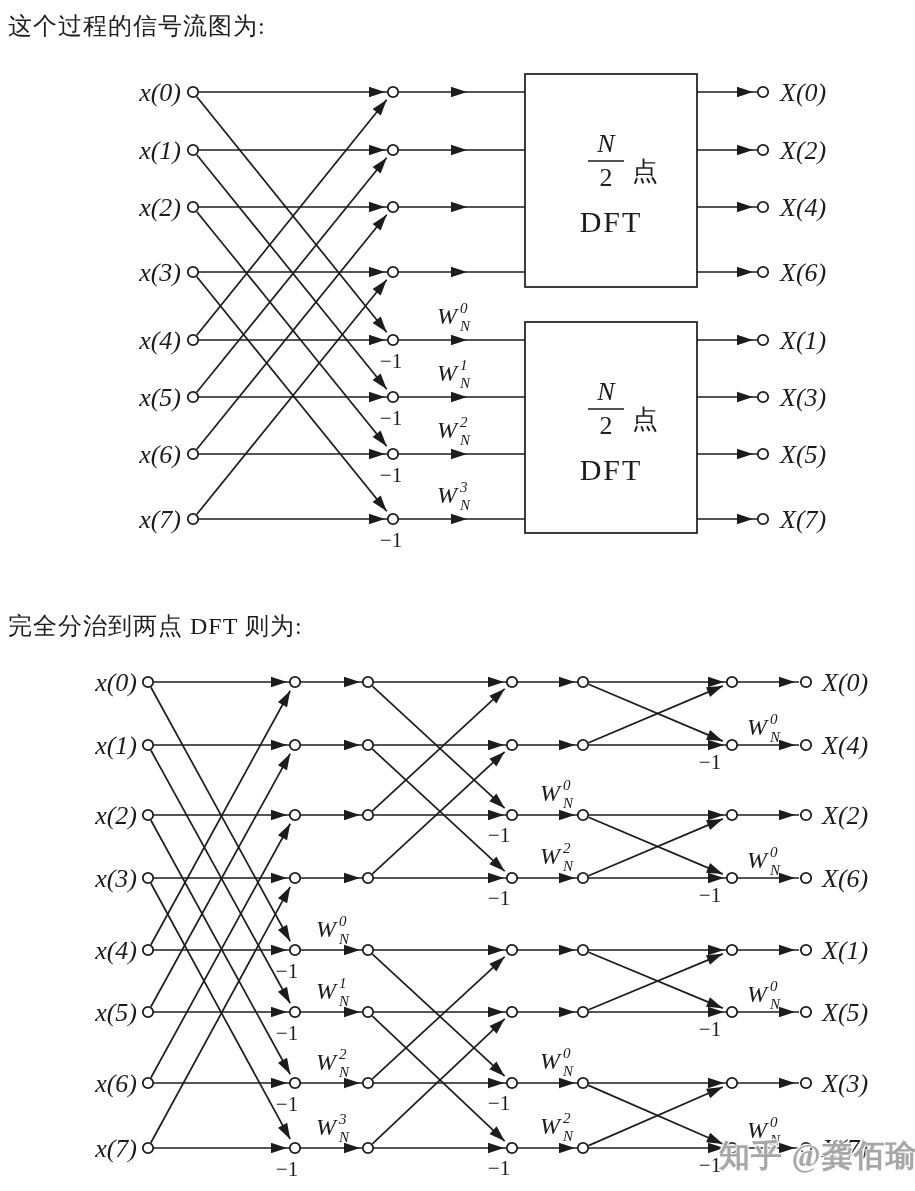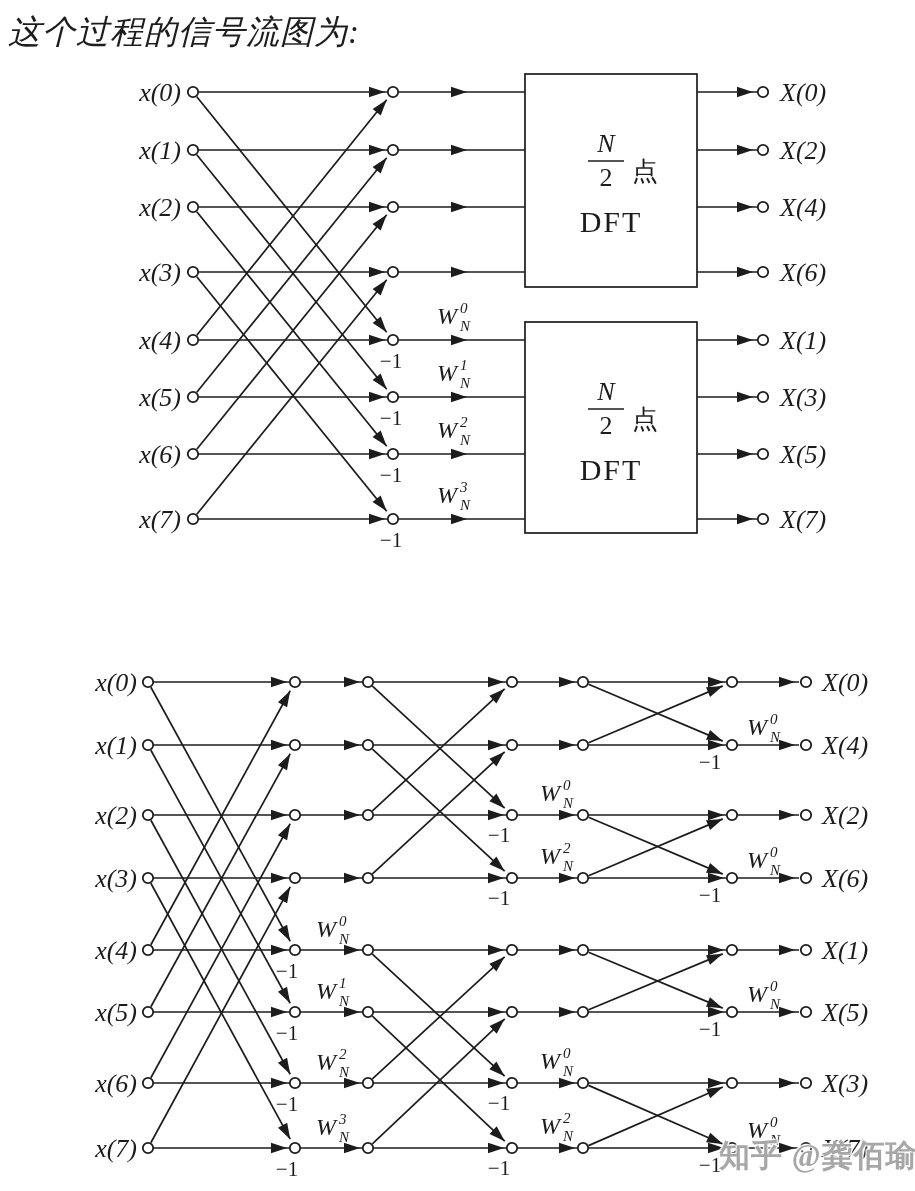--- a/index.html
+++ b/index.html
@@ -1,18 +1,18 @@
 <!DOCTYPE html>
 <html><head>
 <meta charset="utf-8">
 <style>
   html,body{margin:0;padding:0;background:#ffffff;}
   #page{position:relative;width:915px;height:1191px;background:#fff;overflow:hidden;
         font-family:"Liberation Serif","DejaVu Serif",serif;}
-  .title{position:absolute;left:8px;font-style:italic;font-size:33px;color:#1d1d1d;
+  .title{position:absolute;left:8px;font-size:24px;color:#1d1d1d;
          letter-spacing:1px;white-space:nowrap;}
   #title1{top:10px;}
   #title2{top:610px;}
   #wm{position:absolute;left:719px;top:1135px;font-size:31px;color:#a7a7a7;
       letter-spacing:1px;white-space:nowrap;font-weight:bold;
       text-shadow:0 0 2px #fff,0 0 2px #fff,1px 1px 1px #fff,-1px -1px 1px #fff;}
   svg{position:absolute;left:0;top:0;}
 </style>
 </head>
 <body>
@@ -446,14 +446,15 @@
         <text x="710" y="1036" font-size="21" text-anchor="middle" fill="#1c1c1c" font-family="&quot;Liberation Serif&quot;,&quot;DejaVu Serif&quot;,serif" font-style="normal" letter-spacing="0">−1</text>
         <g>
           <text x="747" y="1138" font-size="24" text-anchor="start" fill="#1c1c1c" font-family="&quot;Liberation Serif&quot;,&quot;DejaVu Serif&quot;,serif" font-style="italic" letter-spacing="0">W</text>
           <text x="770" y="1127" font-size="15" text-anchor="start" fill="#1c1c1c" font-family="&quot;Liberation Serif&quot;,&quot;DejaVu Serif&quot;,serif" font-style="italic" letter-spacing="0">0</text>
           <text x="770" y="1145" font-size="15" text-anchor="start" fill="#1c1c1c" font-family="&quot;Liberation Serif&quot;,&quot;DejaVu Serif&quot;,serif" font-style="italic" letter-spacing="0">N</text>
         </g>
         <text x="710" y="1172" font-size="21" text-anchor="middle" fill="#1c1c1c" font-family="&quot;Liberation Serif&quot;,&quot;DejaVu Serif&quot;,serif" font-style="normal" letter-spacing="0">−1</text>
       </g>
     </svg>
   <div class="title" id="title1">这个过程的信号流图为:</div>
+  <div class="title" id="title2">完全分治到两点 DFT 则为:</div>
   <div id="wm" style="color: rgb(167, 167, 167);">知乎 @龚佰瑜</div>
 </div>
 
 </body></html>

